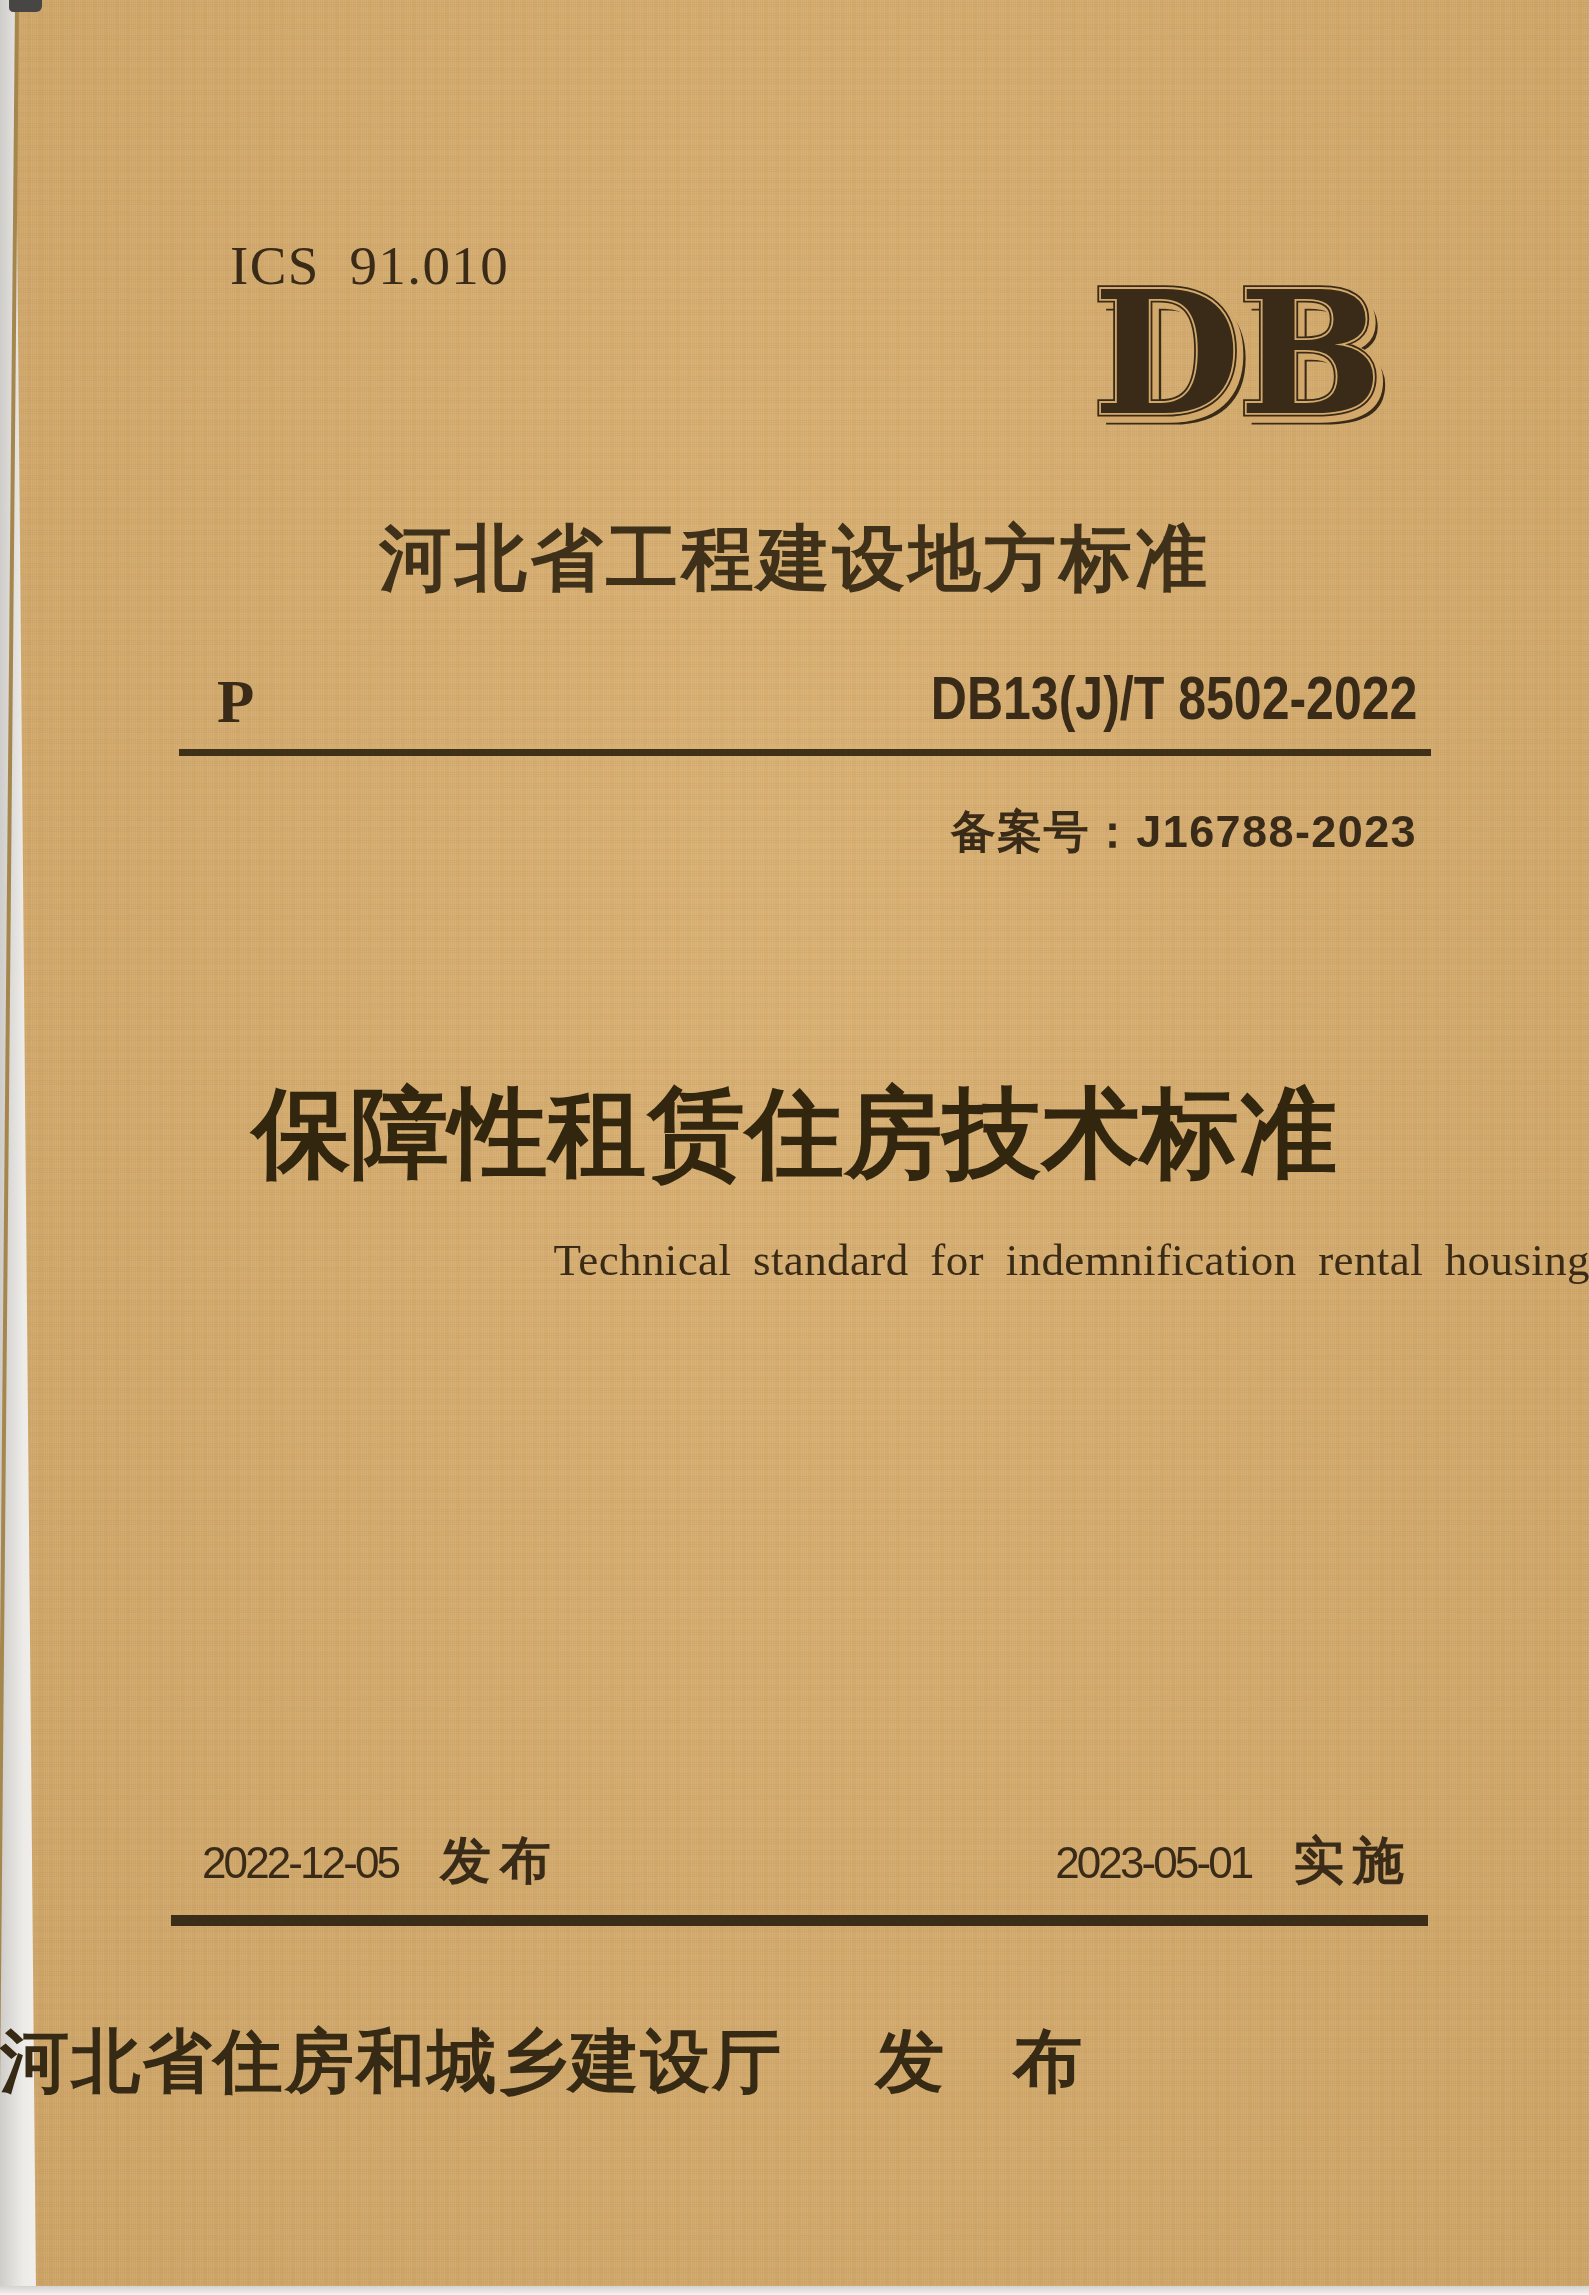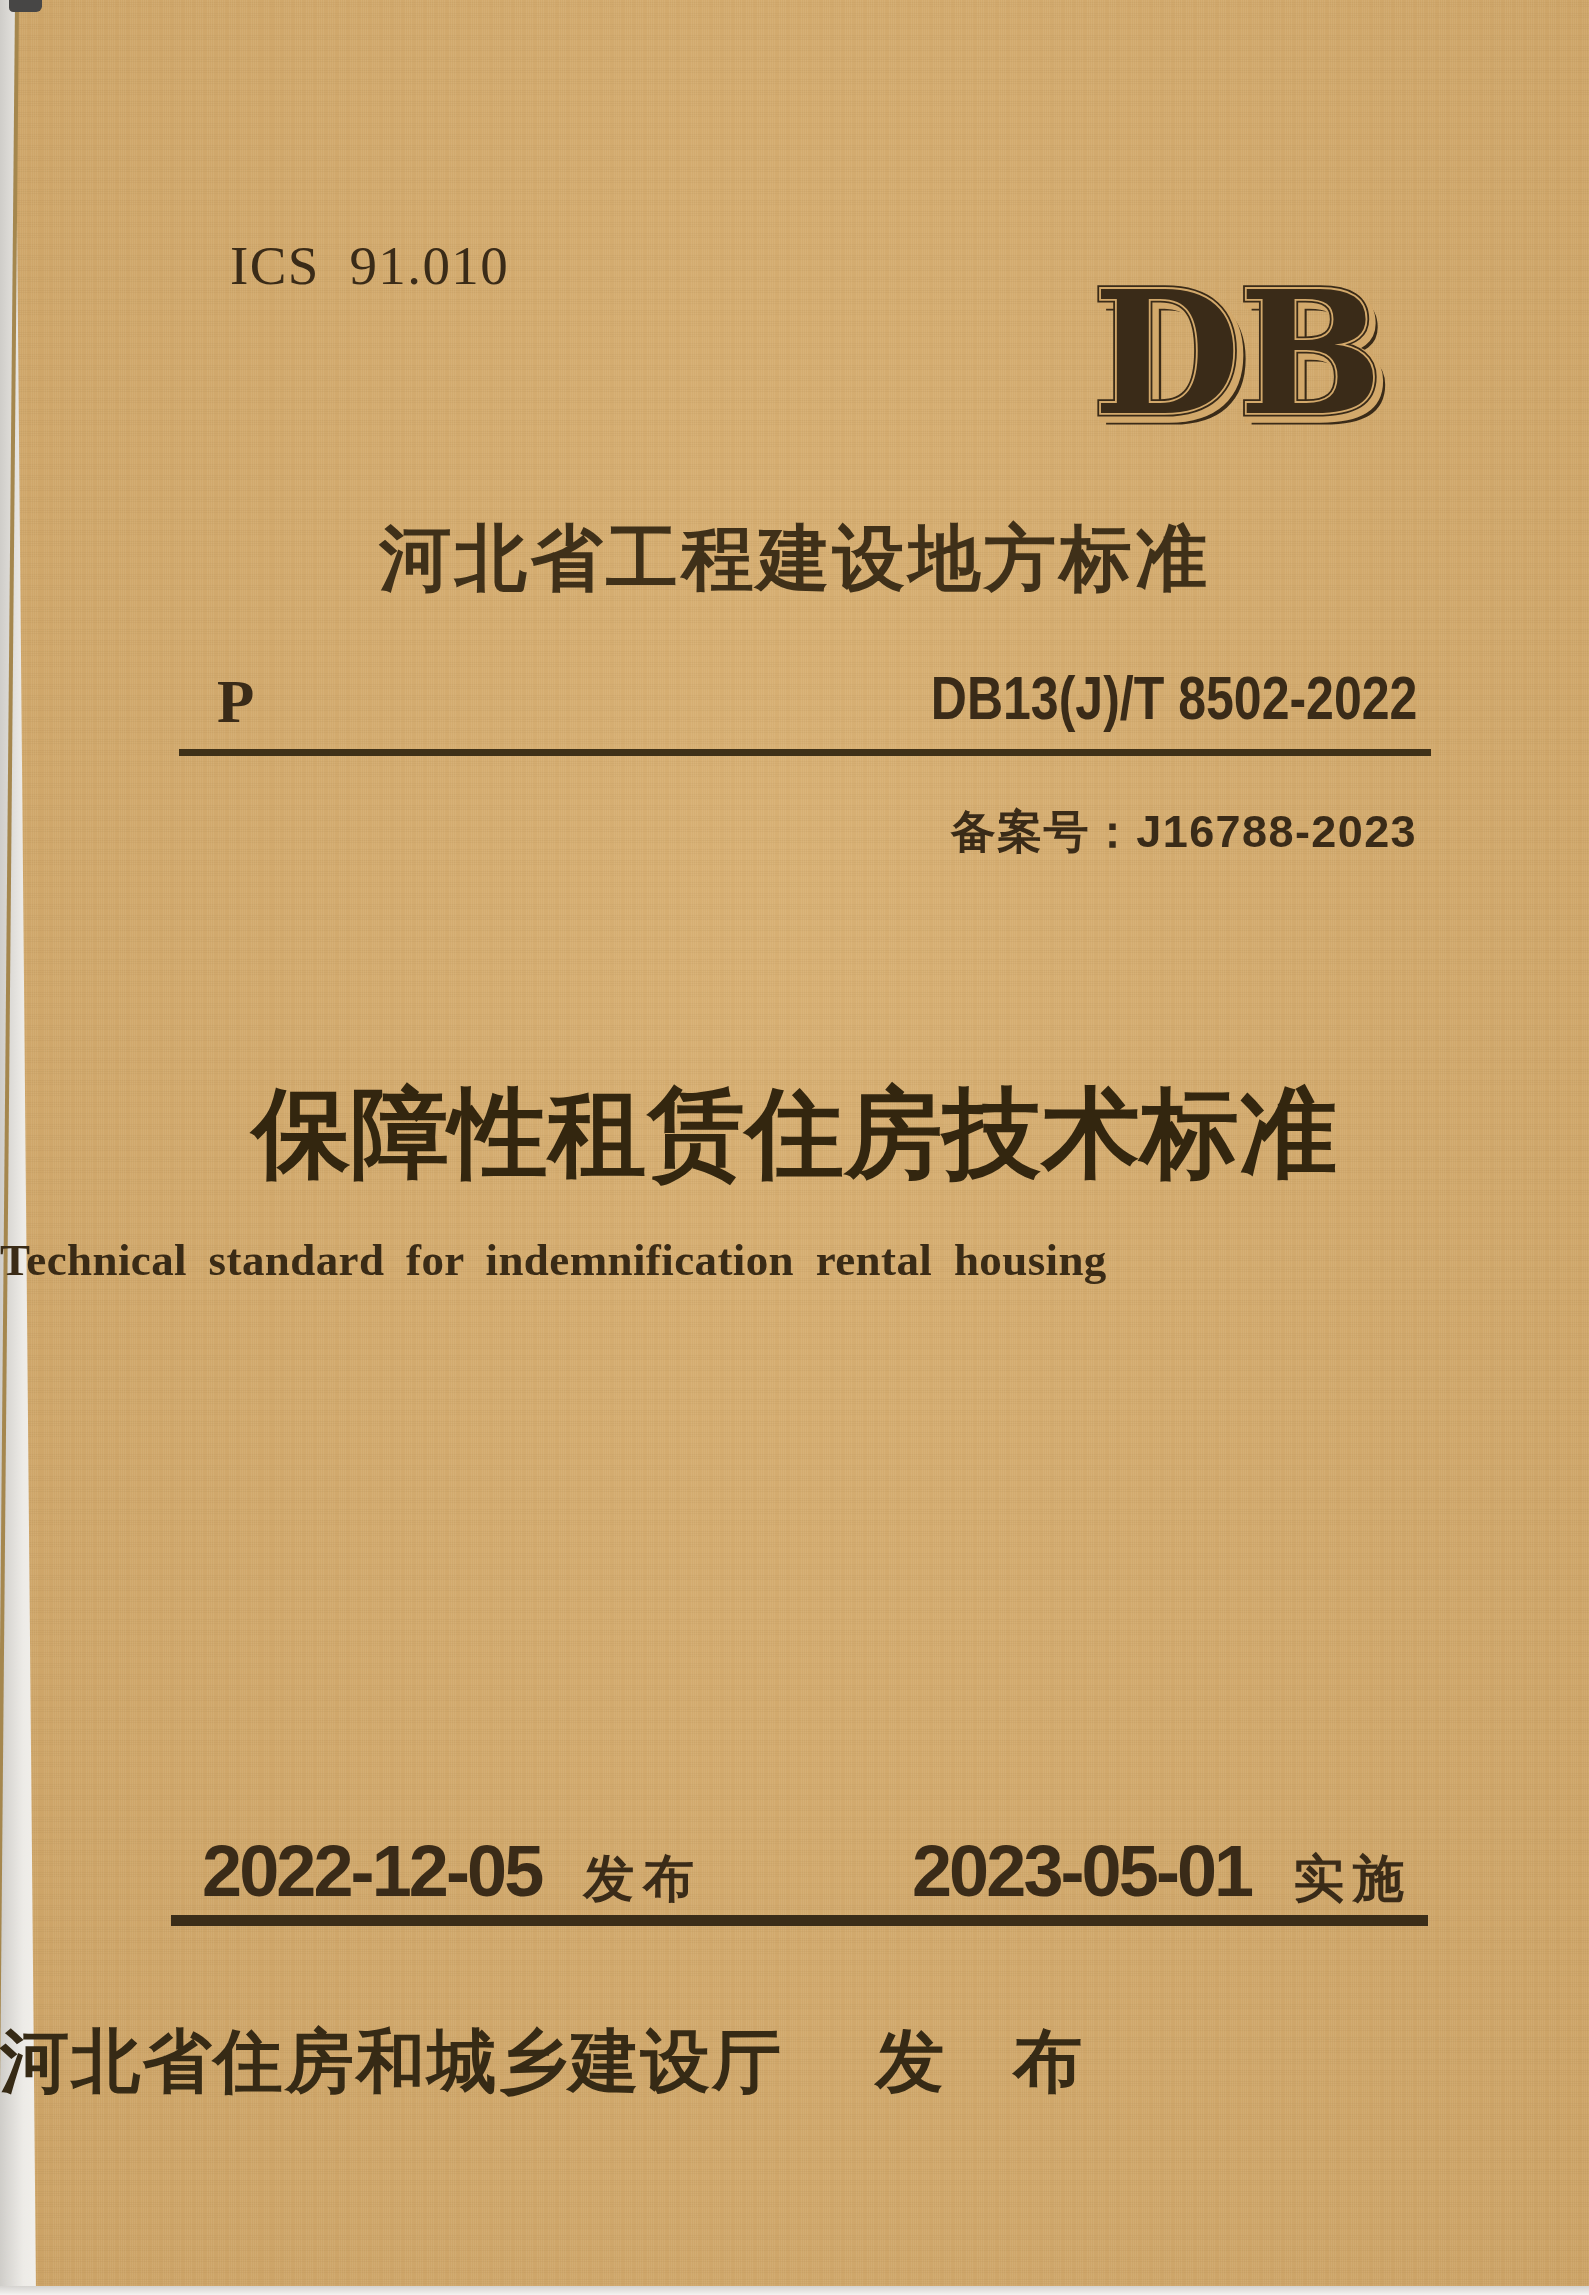--- a/index.html
+++ b/index.html
@@ -76,32 +76,32 @@
   
   .title-zh{
     position:absolute;left:0;top:1081px;width:100%;
     text-align:center;
     font-family:"Liberation Serif", serif;font-weight:bold;
     font-size:98px;line-height:1.1;letter-spacing:0.7px;color:#33260f;
     white-space:nowrap;
   }
   .title-en{
     position:absolute;left:0;top:1233px;width:100%;
-    text-align:left;
-    font-family:"Liberation Serif", serif;font-weight:bold;
+    text-align:right;
+    font-family:"Liberation Serif", serif;font-weight:normal;
     font-size:45px;line-height:1.2;word-spacing:10px;letter-spacing:0.4px;
     color:#3a2b16;white-space:nowrap;
   }
   
   .dates-row{
     position:absolute;left:202px;right:186px;top:1835px;
     display:flex;justify-content:space-between;align-items:baseline;
   }
   .date-group{display:flex;align-items:baseline;gap:42px;white-space:nowrap;}
-  .date-value{font-weight:bold;font-size:72px;line-height:1;letter-spacing:-2.9px;}
+  .date-value{font-weight:normal;font-size:44px;line-height:1;letter-spacing:-2.9px;}
   .date-label{font-weight:bold;font-size:51px;line-height:1;letter-spacing:8.7px;margin-right:-8.7px;}
   .rule-2{
     position:absolute;left:171px;top:1915px;width:1257px;height:11px;
     background:#3b2d18;
   }
   
   .publisher-row{
     position:absolute;left:0;top:2022px;width:100%;
     font-weight:bold;font-size:69px;line-height:1.15;
     letter-spacing:2.2px;color:#362a15;white-space:nowrap;

